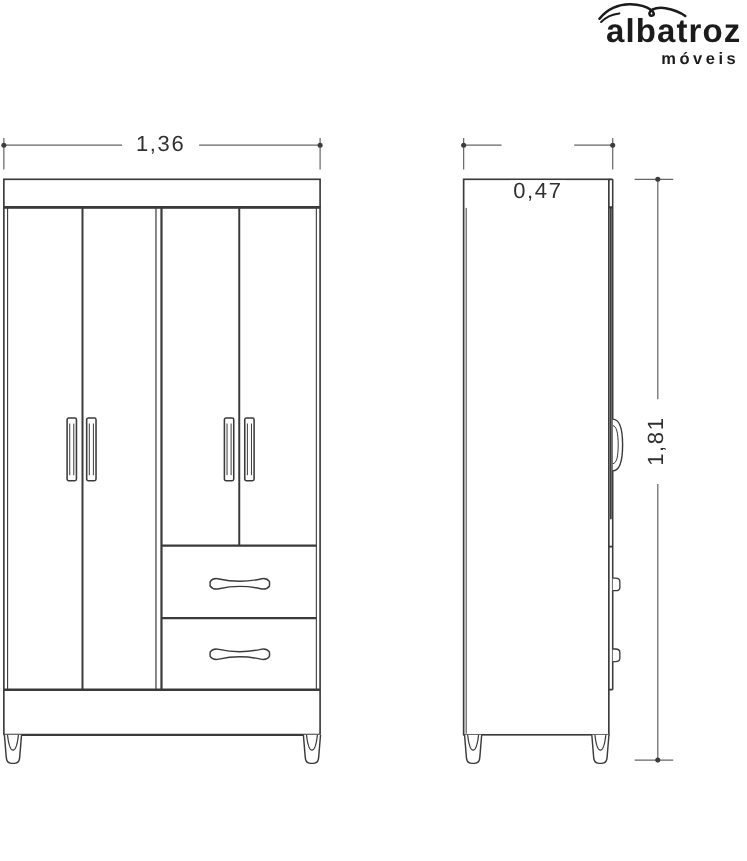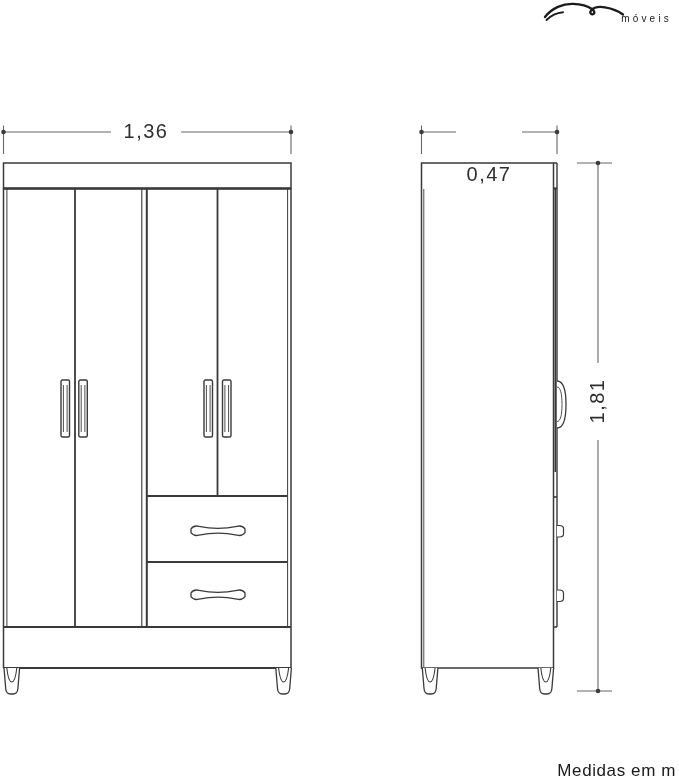--- a/index.html
+++ b/index.html
@@ -29,22 +29,22 @@
     padding:0 6px;
   }
   .logo{
     position:absolute;top:13px;right:5px;
     text-align:right;color:#1b1b1b;
   }
   .brand{
     font-size:30px;font-weight:700;letter-spacing:1px;line-height:1.05;
   }
   .brand-sub{
-    font-size:10px;letter-spacing:3.2px;margin-top:0px;padding-right:2px;
-    font-weight:400;
+    font-size:15px;letter-spacing:3.2px;margin-top:0px;padding-right:2px;
+    font-weight:700;
   }
   .units-note{
     position:absolute;right:3px;bottom:2px;
     font-size:17px;letter-spacing:0.6px;color:#1a1a1a;
   }
 </style>
 </head>
 <body>
 
 <div class="canvas">
@@ -162,18 +162,18 @@
     </g>
   </svg>
 
   <div class="dim-label" id="lbl-front-width">1,36</div>
 
   <div class="dim-label" id="lbl-side-depth">0,47</div>
 
   <div class="dim-label" id="lbl-height">1,81</div>
 
   <div class="logo">
+    <div class="brand">albatroz</div>
     <div class="brand-sub">móveis</div>
   </div>
 
-  <div class="units-note">Medidas em m</div>
 
 </div>
 
 </body></html>

